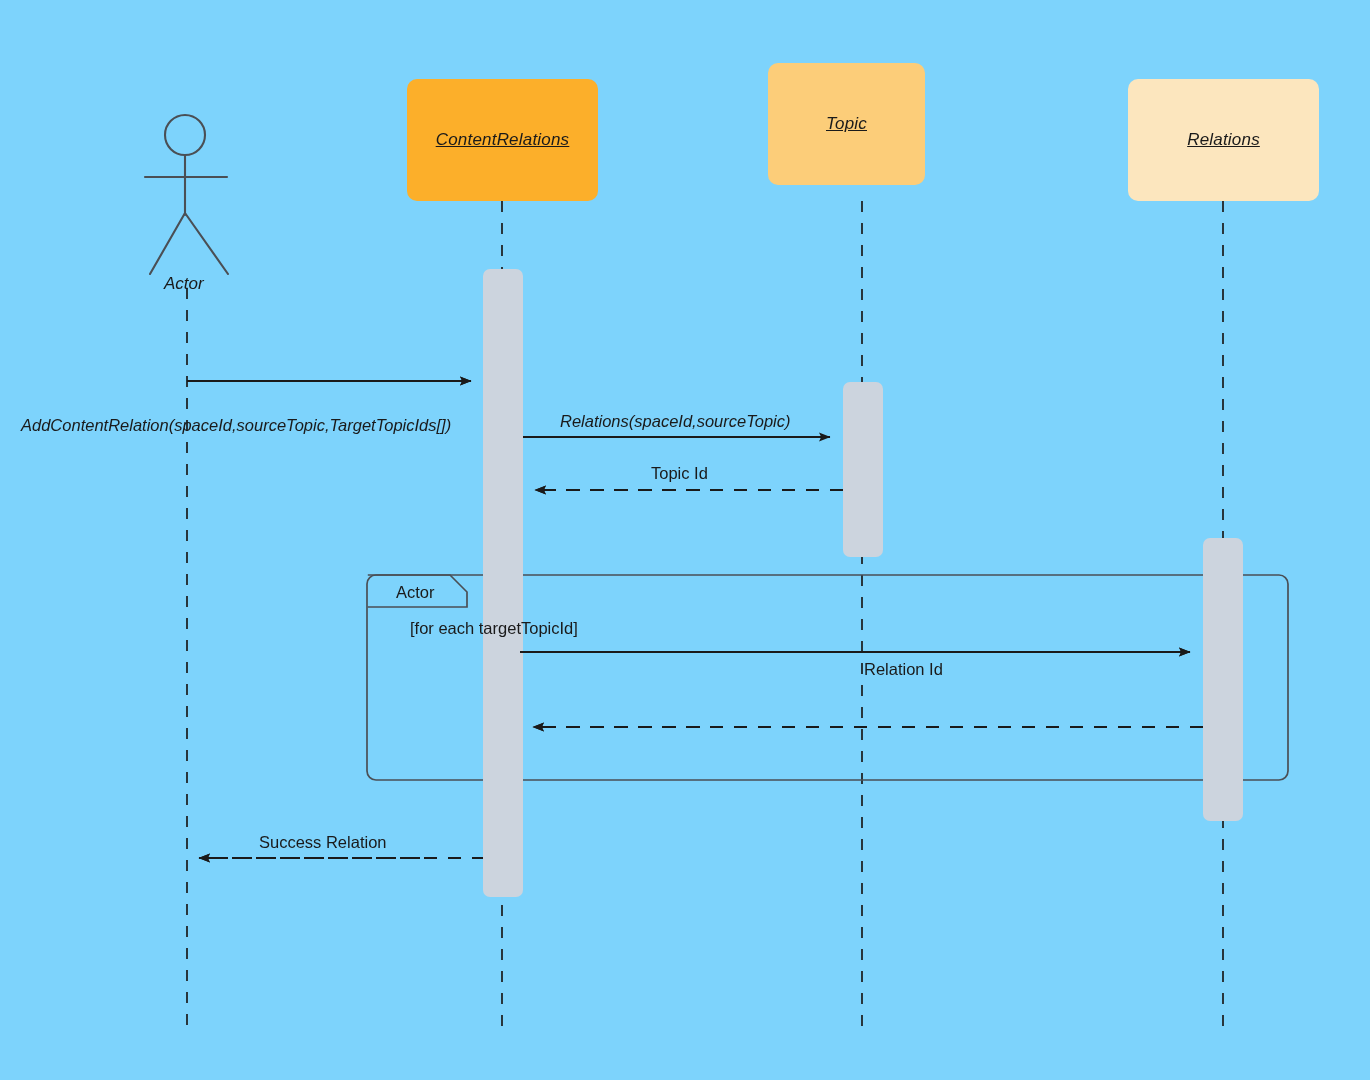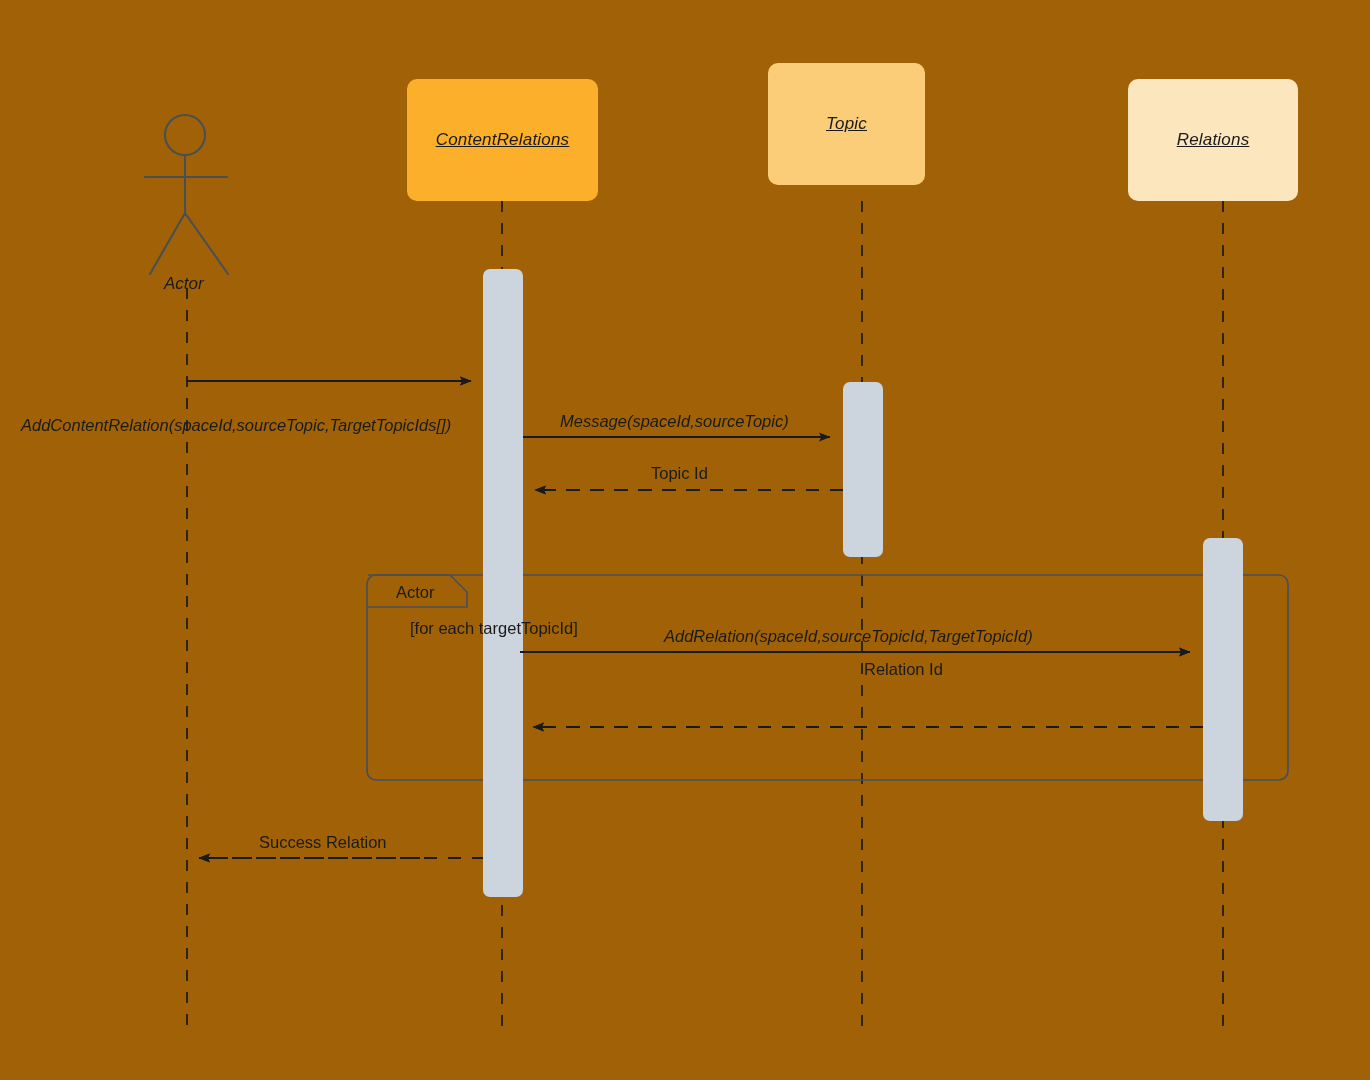--- a/index.html
+++ b/index.html
@@ -10,21 +10,21 @@
   body {
     width: 1370px;
     height: 1080px;
     font-family: "Liberation Sans", sans-serif;
     overflow: hidden;
   }
   #canvas {
     position: relative;
     width: 1370px;
     height: 1080px;
-    background: #a16207;
+    background: #7dd3fc;
   }
   svg.layer {
     position: absolute;
     left: 0;
     top: 0;
     width: 1370px;
     height: 1080px;
   }
   .participant-box {
     position: absolute;
@@ -147,34 +147,33 @@
   </svg>
 
   <div class="participant-box" style="left:407px; top:79px; width:191px; height:122px; background:#fcaf2a;">
     <span class="participant-label">ContentRelations</span>
   </div>
 
   <div class="participant-box" style="left:768px; top:63px; width:157px; height:122px; background:#fccd79;text-align:right;">
     <span class="participant-label">Topic </span>
   </div>
 
-  <div class="participant-box" style="left:1128px; top:79px; width:170px; height:122px; background:#fce6be;">
+  <div class="participant-box" style="left:1128px; top:79px; width:191px; height:122px; background:#fce6be;">
     <span class="participant-label">Relations</span>
   </div>
 
   <span class="actor-label" style="left:164px; top:274px;text-align:center;">Actor</span>
 
   <span class="frame-label" style="left:396px; top:583px;">Actor</span>
   <span class="frame-label" style="left:410px; top:619px;">[for each targetTopicId]</span>
 
   <span class="msg-label italic" style="left:21px; top:392px;margin-top:24px;">AddContentRelation(spaceId,sourceTopic,TargetTopicIds[])</span>
 
-  <span class="msg-label italic" style="left:560px; top:412px;">Message(spaceId,sourceTopic)</span>
+  <span class="msg-label italic" style="left:560px; top:412px;">Relations(spaceId,sourceTopic)</span>
 
   <span class="msg-label" style="left:651px; top:464px;text-align:center;">Topic Id</span>
 
-  <span class="msg-label italic" style="left:664px; top:627px;">AddRelation(spaceId,sourceTopicId,TargetTopicId)</span>
 
   <span class="msg-label" style="left:864px; top:660px;">Relation Id</span>
 
   <span class="msg-label" style="left:259px; top:833px;">Success Relation</span>
 
 </div>
 
 </body></html>

